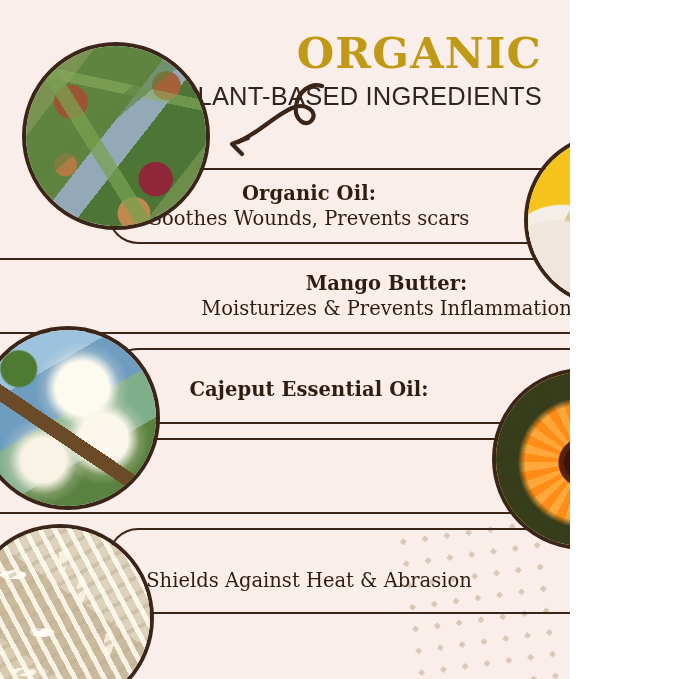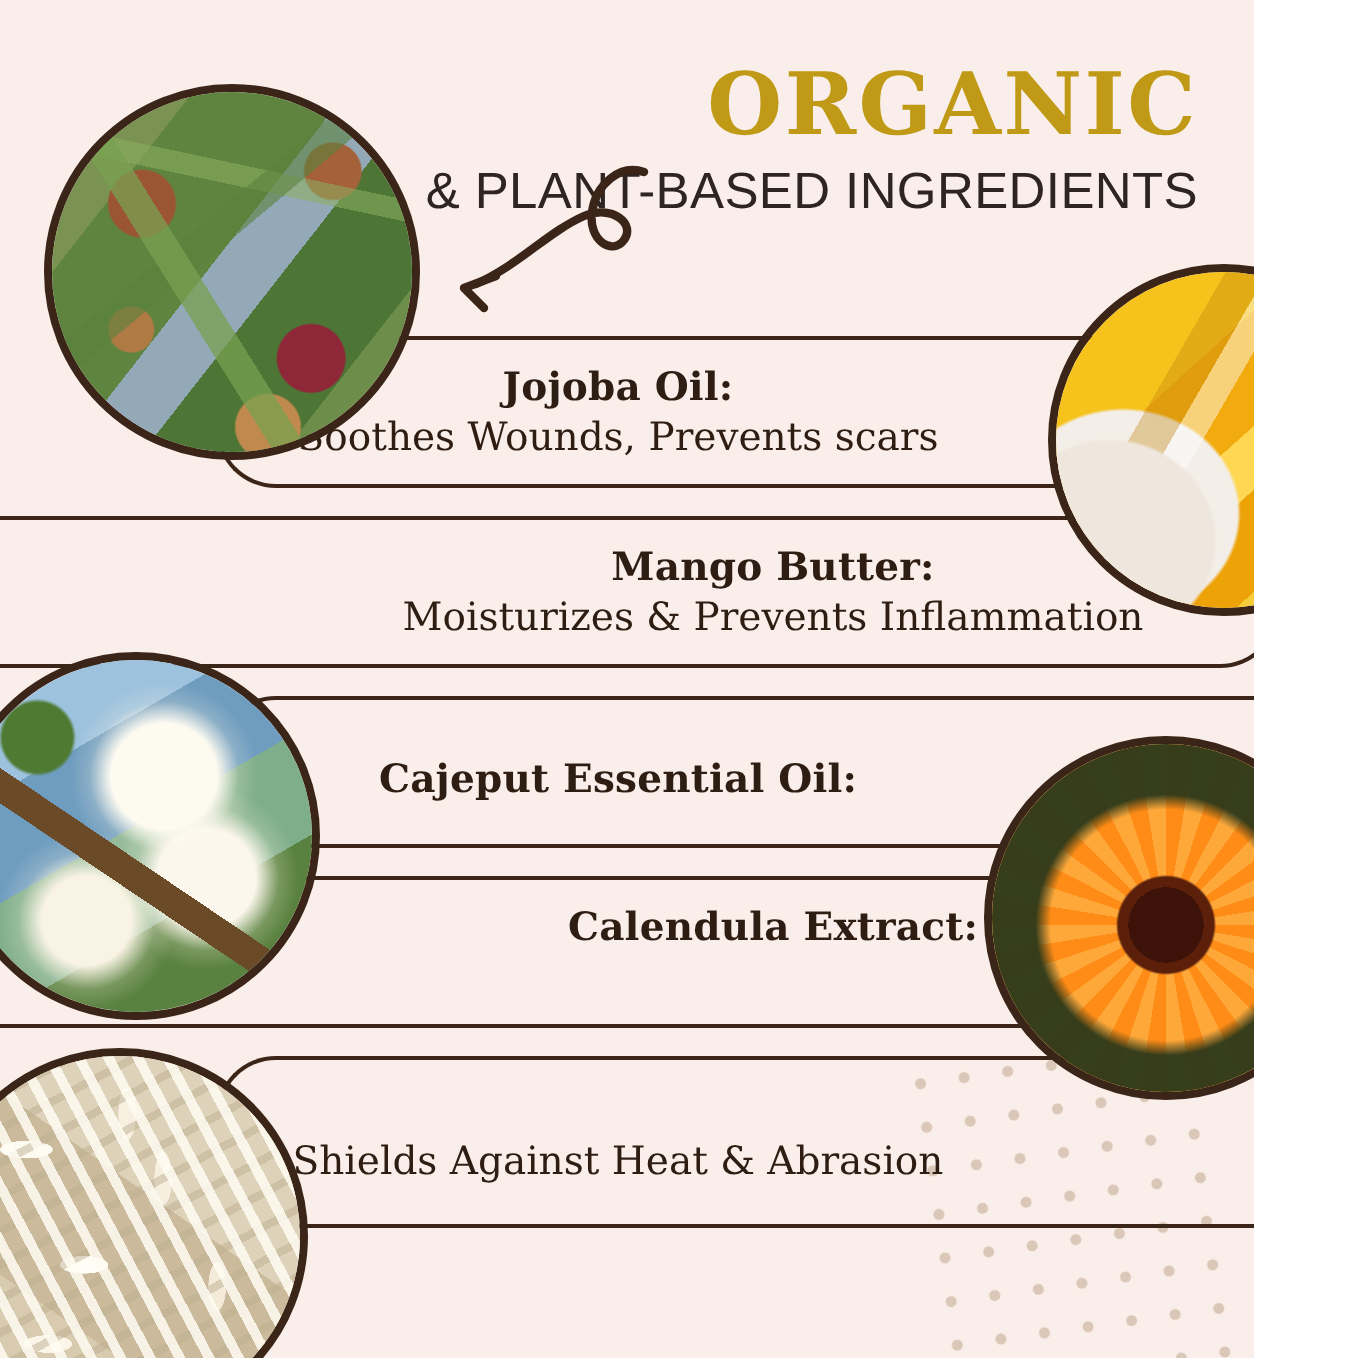--- a/index.html
+++ b/index.html
@@ -2,21 +2,21 @@
 <html><head>
 <meta charset="utf-8">
 <style>
   html, body {
     margin: 0;
     padding: 0;
     background: #ffffff;
   }
   #infographic {
     position: relative;
-    width: 627px;
+    width: 570px;
     height: 679px;
     overflow: hidden;
     background: #f9eee9;
     font-family: "Liberation Serif", serif;
   }
 
   
   .dot-field {
     position: absolute;
     right: 0;
@@ -232,35 +232,34 @@
   </div>
 
   <svg class="arrow-doodle" viewBox="0 0 104 82">
     <path d="M100 6 C 88 2, 76 12, 74 26 C 72 40, 84 48, 90 40 C 96 32, 84 22, 70 28 C 52 36, 38 52, 16 62" fill="none" stroke="#3b2418" stroke-width="4.2" stroke-linecap="round"></path>
     <path d="M10 64 L 26 58 M10 64 L 20 74" fill="none" stroke="#3b2418" stroke-width="4.2" stroke-linecap="round" stroke-linejoin="round"></path>
   </svg>
 
   <div class="rows">
 
     <div class="row" id="row-0">
-      <div class="label title">Jojoba Oil:</div>
+      <div class="label title">Organic Oil:</div>
       <div class="label desc">Soothes Wounds, Prevents scars</div>
     </div>
 
     <div class="row" id="row-1">
       <div class="label desc">Moisturizes &amp; Prevents Inflammation</div>
       <div class="label title">Mango Butter:</div>
     </div>
 
     <div class="row" id="row-2">
       <div class="label title">Cajeput Essential Oil:</div>
     </div>
 
     <div class="row" id="row-3">
-      <div class="label title">Calendula Extract:</div>
     </div>
 
     <div class="row" id="row-4">
       <div class="label desc">Shields Against Heat &amp; Abrasion</div>
     </div>
 
   </div>
 
   <div class="photo" id="photo-jojoba">
     <div class="art art-jojoba"></div>

